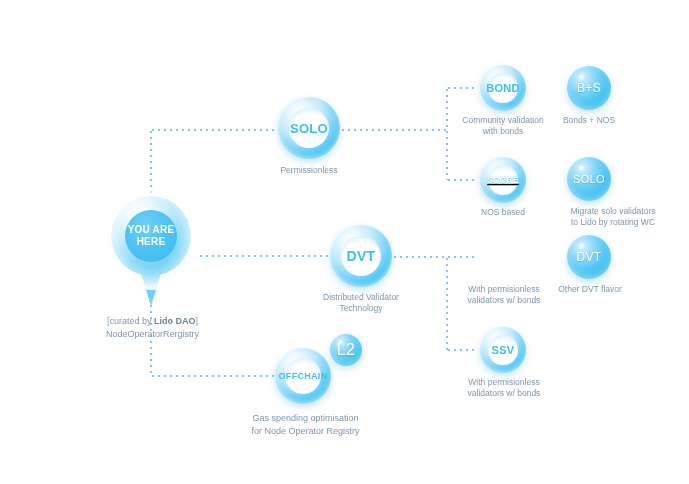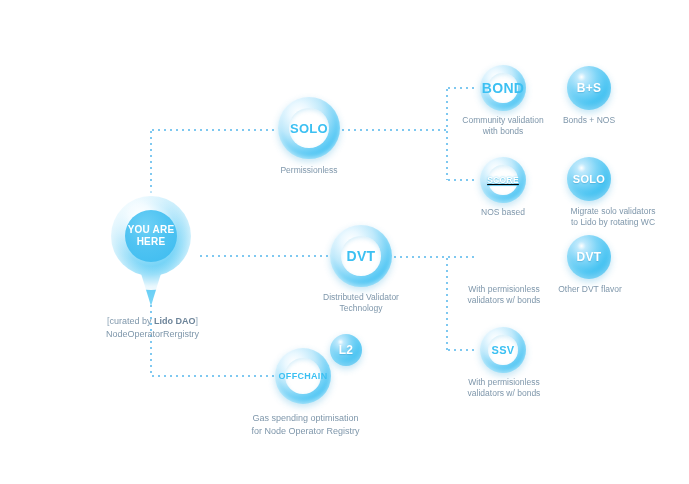--- a/index.html
+++ b/index.html
@@ -62,21 +62,21 @@
     position:relative;border-radius:50%;
     background:
       radial-gradient(circle at 33% 25%, #ffffff 0%, #bfe9fc 10%, #7fd5f7 34%, #46c3f2 62%, #28b3ec 88%, #1fa9e6 100%);
     box-shadow:
       0 3px 7px rgba(60,170,220,0.32),
       inset 0 -3px 6px rgba(255,255,255,0.40);
     display:flex;align-items:center;justify-content:center;
   }
   .sphere .cap{
     position:relative;z-index:2;
-    color:#ffffff;font-weight:bold;
+    color:#ffffff;font-weight:normal;
     letter-spacing:0.3px;line-height:1;white-space:nowrap;
     text-shadow:0 1px 1px rgba(30,140,190,0.35);
   }
 
   
   .caption{
     position:absolute;
     text-align:center;
     color:#7f97ab;
     font-size:8.5px;
@@ -157,21 +157,21 @@
 
   <div class="node" style="left:278px;top:97px;">
     <div class="ring" style="width:62px;height:62px;">
       <span class="cap" style="font-size:13px;">SOLO</span>
     </div>
   </div>
   <div class="caption" style="left:249px;top:165px;width:120px;">Permissionless</div>
 
   <div class="node" style="left:480px;top:65px;">
     <div class="ring" style="width:46px;height:46px;">
-      <span class="cap" style="font-size:14px;">BOND</span>
+      <span class="cap" style="font-size:11px;">BOND</span>
     </div>
   </div>
   <div class="caption" style="left:448px;top:115px;width:110px;">Community validation
 with bonds</div>
 
   <div class="node" style="left:567px;top:66px;">
     <div class="sphere" style="width:44px;height:44px;">
       <span class="cap" style="font-size:12px;">B+S</span>
     </div>
   </div>
@@ -218,19 +218,19 @@
   <div class="caption" style="left:448px;top:377px;width:112px;">With permisionless
 validators w/ bonds</div>
 
   <div class="node" style="left:275px;top:348px;">
     <div class="ring" style="width:56px;height:56px;">
       <span class="cap" style="font-size:9px;">OFFCHAIN</span>
     </div>
   </div>
   <div class="node" style="left:330px;top:334px;">
     <div class="sphere" style="width:32px;height:32px;">
-      <span class="cap" style="font-size:12px;">L2</span>
+      <span class="cap" style="font-size:16px;">L2</span>
     </div>
   </div>
   <div class="caption" style="left:228px;top:412px;width:155px;line-height:13px;font-size:9px;">Gas spending optimisation
 for Node Operator Registry</div>
 
 </div>
 
 </body></html>

